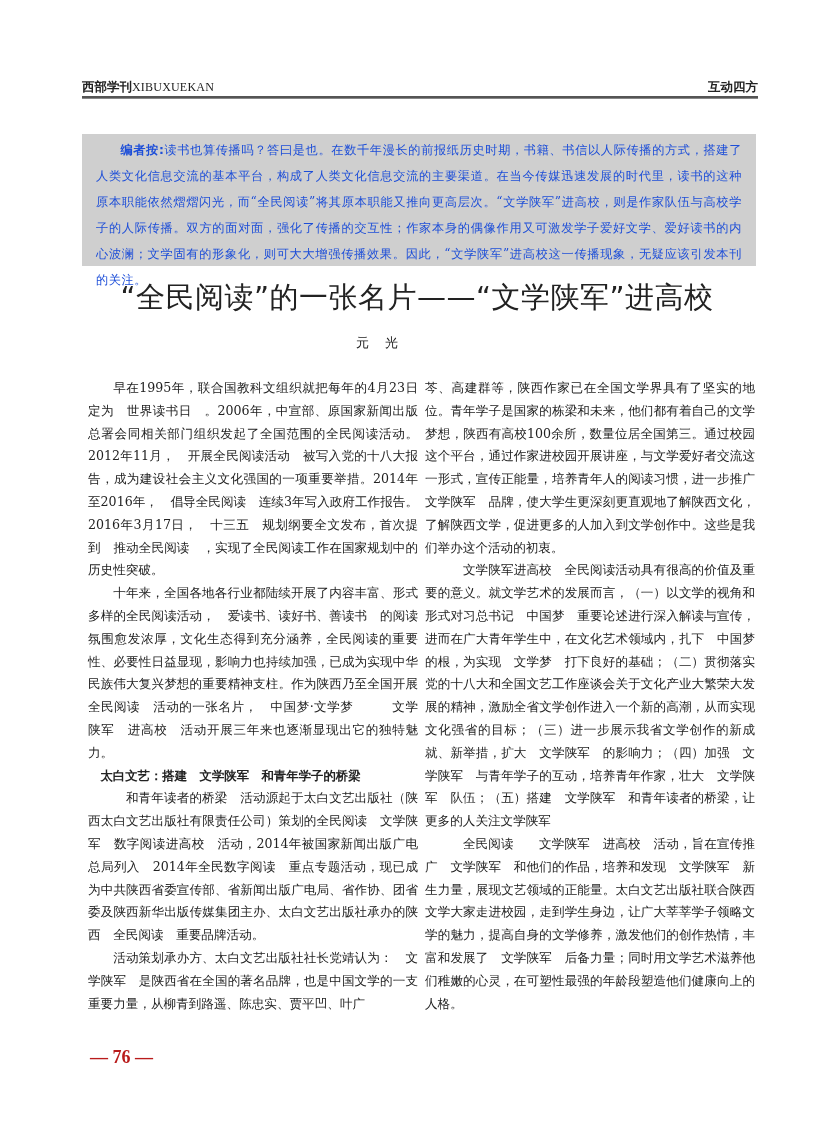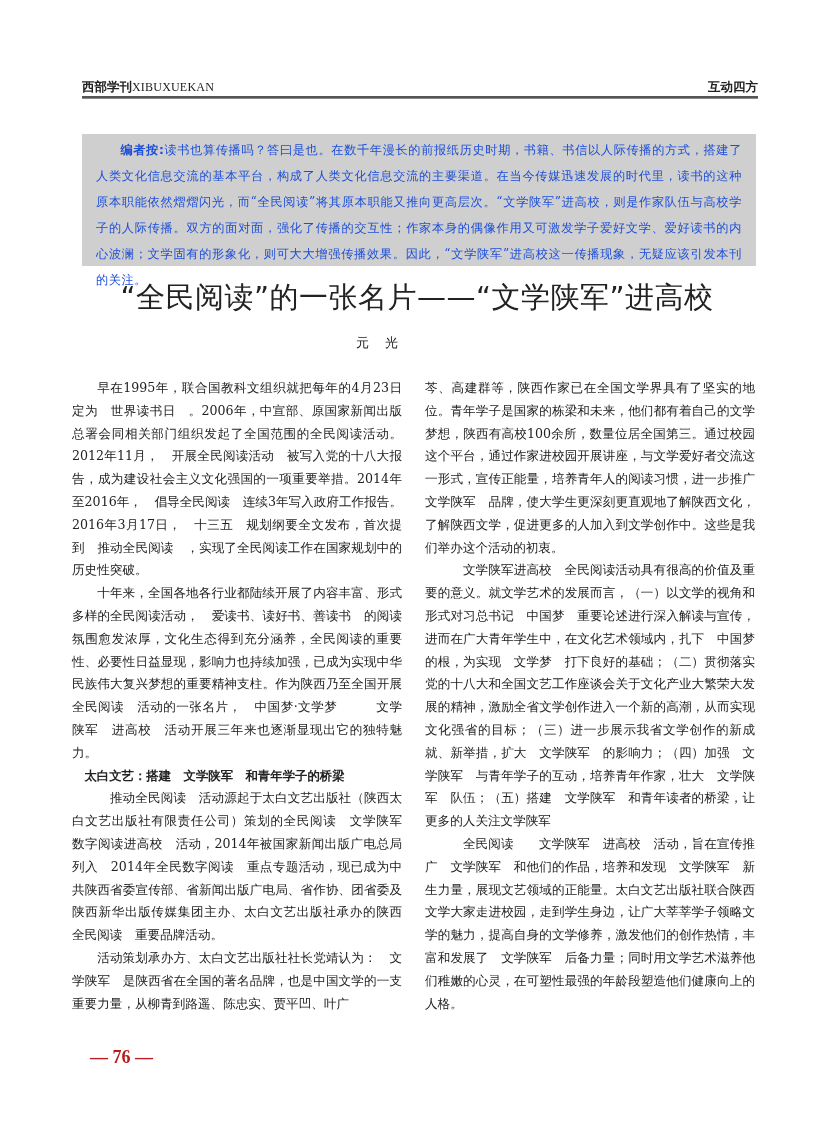--- a/index.html
+++ b/index.html
@@ -43,21 +43,21 @@
     .author {
       position: absolute; left: 0; top: 334px; width: 756px;
       text-align: center; font-size: 13px; letter-spacing: 16px; color: #222;
       padding-left: 14px; box-sizing: border-box;
     }
     .col {
       position: absolute; top: 377px; width: 330px;
       font-size: 12.6px; line-height: 22.8px; color: #222;
       text-align: justify;
     }
-    .col.left { left: 72px; }
+    .col.left { left: 88px; }
     .col.right { left: 425px; }
     .col p { margin: 0; text-indent: 2em; }
     .col p.cont { text-indent: 0; }
     .col .subhead {
       font-family: "DejaVu Sans", "Liberation Sans", sans-serif;
       font-weight: bold; font-size: 12.4px; text-indent: 1em;
     }
     .page-num {
       position: absolute; left: 90px; top: 1047px;
       font-family: "Liberation Serif", serif; font-weight: bold; font-size: 18px; color: #b91c1c;
@@ -79,21 +79,21 @@
   <span class="label">编者按:</span><span>读书也算传播吗？答曰是也。在数千年漫长的前报纸历史时期，书籍、书信以人际传播的方式，搭建了人类文化信息交流的基本平台，构成了人类文化信息交流的主要渠道。在当今传媒迅速发展的时代里，读书的这种原本职能依然熠熠闪光，而“全民阅读”将其原本职能又推向更高层次。“文学陕军”进高校，则是作家队伍与高校学子的人际传播。双方的面对面，强化了传播的交互性；作家本身的偶像作用又可激发学子爱好文学、爱好读书的内心波澜；文学固有的形象化，则可大大增强传播效果。因此，“文学陕军”进高校这一传播现象，无疑应该引发本刊的关注。</span>
 </div>
 
 <div class="title">“全民阅读”的一张名片——“文学陕军”进高校</div>
 <div class="author">元光</div>
 
 <div class="col left">
   <p>早在1995年，联合国教科文组织就把每年的4月23日定为　世界读书日　。2006年，中宣部、原国家新闻出版总署会同相关部门组织发起了全国范围的全民阅读活动。2012年11月，　开展全民阅读活动　被写入党的十八大报告，成为建设社会主义文化强国的一项重要举措。2014年至2016年，　倡导全民阅读　连续3年写入政府工作报告。2016年3月17日，　十三五　规划纲要全文发布，首次提到　推动全民阅读　，实现了全民阅读工作在国家规划中的历史性突破。</p>
   <p>十年来，全国各地各行业都陆续开展了内容丰富、形式多样的全民阅读活动，　爱读书、读好书、善读书　的阅读氛围愈发浓厚，文化生态得到充分涵养，全民阅读的重要性、必要性日益显现，影响力也持续加强，已成为实现中华民族伟大复兴梦想的重要精神支柱。作为陕西乃至全国开展　全民阅读　活动的一张名片，　中国梦·文学梦　　　文学陕军　进高校　活动开展三年来也逐渐显现出它的独特魅力。</p>
   <p class="subhead">太白文艺：搭建　文学陕军　和青年学子的桥梁</p>
-  <p>　推动全民阅读　活动源起于太白文艺出版社（陕西太白文艺出版社有限责任公司）策划的全民阅读　文学陕军　数字阅读进高校　活动，2014年被国家新闻出版广电总局列入　2014年全民数字阅读　重点专题活动，现已成为中共陕西省委宣传部、省新闻出版广电局、省作协、团省委及陕西新华出版传媒集团主办、太白文艺出版社承办的陕西　全民阅读　重要品牌活动。</p>
+  <p>　和青年读者的桥梁　活动源起于太白文艺出版社（陕西太白文艺出版社有限责任公司）策划的全民阅读　文学陕军　数字阅读进高校　活动，2014年被国家新闻出版广电总局列入　2014年全民数字阅读　重点专题活动，现已成为中共陕西省委宣传部、省新闻出版广电局、省作协、团省委及陕西新华出版传媒集团主办、太白文艺出版社承办的陕西　全民阅读　重要品牌活动。</p>
   <p>活动策划承办方、太白文艺出版社社长党靖认为：　文学陕军　是陕西省在全国的著名品牌，也是中国文学的一支重要力量，从柳青到路遥、陈忠实、贾平凹、叶广</p>
 </div>
 
 <div class="col right">
   <p class="cont">芩、高建群等，陕西作家已在全国文学界具有了坚实的地位。青年学子是国家的栋梁和未来，他们都有着自己的文学梦想，陕西有高校100余所，数量位居全国第三。通过校园这个平台，通过作家进校园开展讲座，与文学爱好者交流这一形式，宣传正能量，培养青年人的阅读习惯，进一步推广　文学陕军　品牌，使大学生更深刻更直观地了解陕西文化，了解陕西文学，促进更多的人加入到文学创作中。这些是我们举办这个活动的初衷。</p>
   <p>　文学陕军进高校　全民阅读活动具有很高的价值及重要的意义。就文学艺术的发展而言，（一）以文学的视角和形式对习总书记　中国梦　重要论述进行深入解读与宣传，进而在广大青年学生中，在文化艺术领域内，扎下　中国梦　的根，为实现　文学梦　打下良好的基础；（二）贯彻落实党的十八大和全国文艺工作座谈会关于文化产业大繁荣大发展的精神，激励全省文学创作进入一个新的高潮，从而实现文化强省的目标；（三）进一步展示我省文学创作的新成就、新举措，扩大　文学陕军　的影响力；（四）加强　文学陕军　与青年学子的互动，培养青年作家，壮大　文学陕军　队伍；（五）搭建　文学陕军　和青年读者的桥梁，让更多的人关注文学陕军</p>
   <p>　全民阅读　　文学陕军　进高校　活动，旨在宣传推广　文学陕军　和他们的作品，培养和发现　文学陕军　新生力量，展现文艺领域的正能量。太白文艺出版社联合陕西文学大家走进校园，走到学生身边，让广大莘莘学子领略文学的魅力，提高自身的文学修养，激发他们的创作热情，丰富和发展了　文学陕军　后备力量；同时用文学艺术滋养他们稚嫩的心灵，在可塑性最强的年龄段塑造他们健康向上的人格。</p>
 </div>
 
 <div class="page-num">— 76 —</div>

